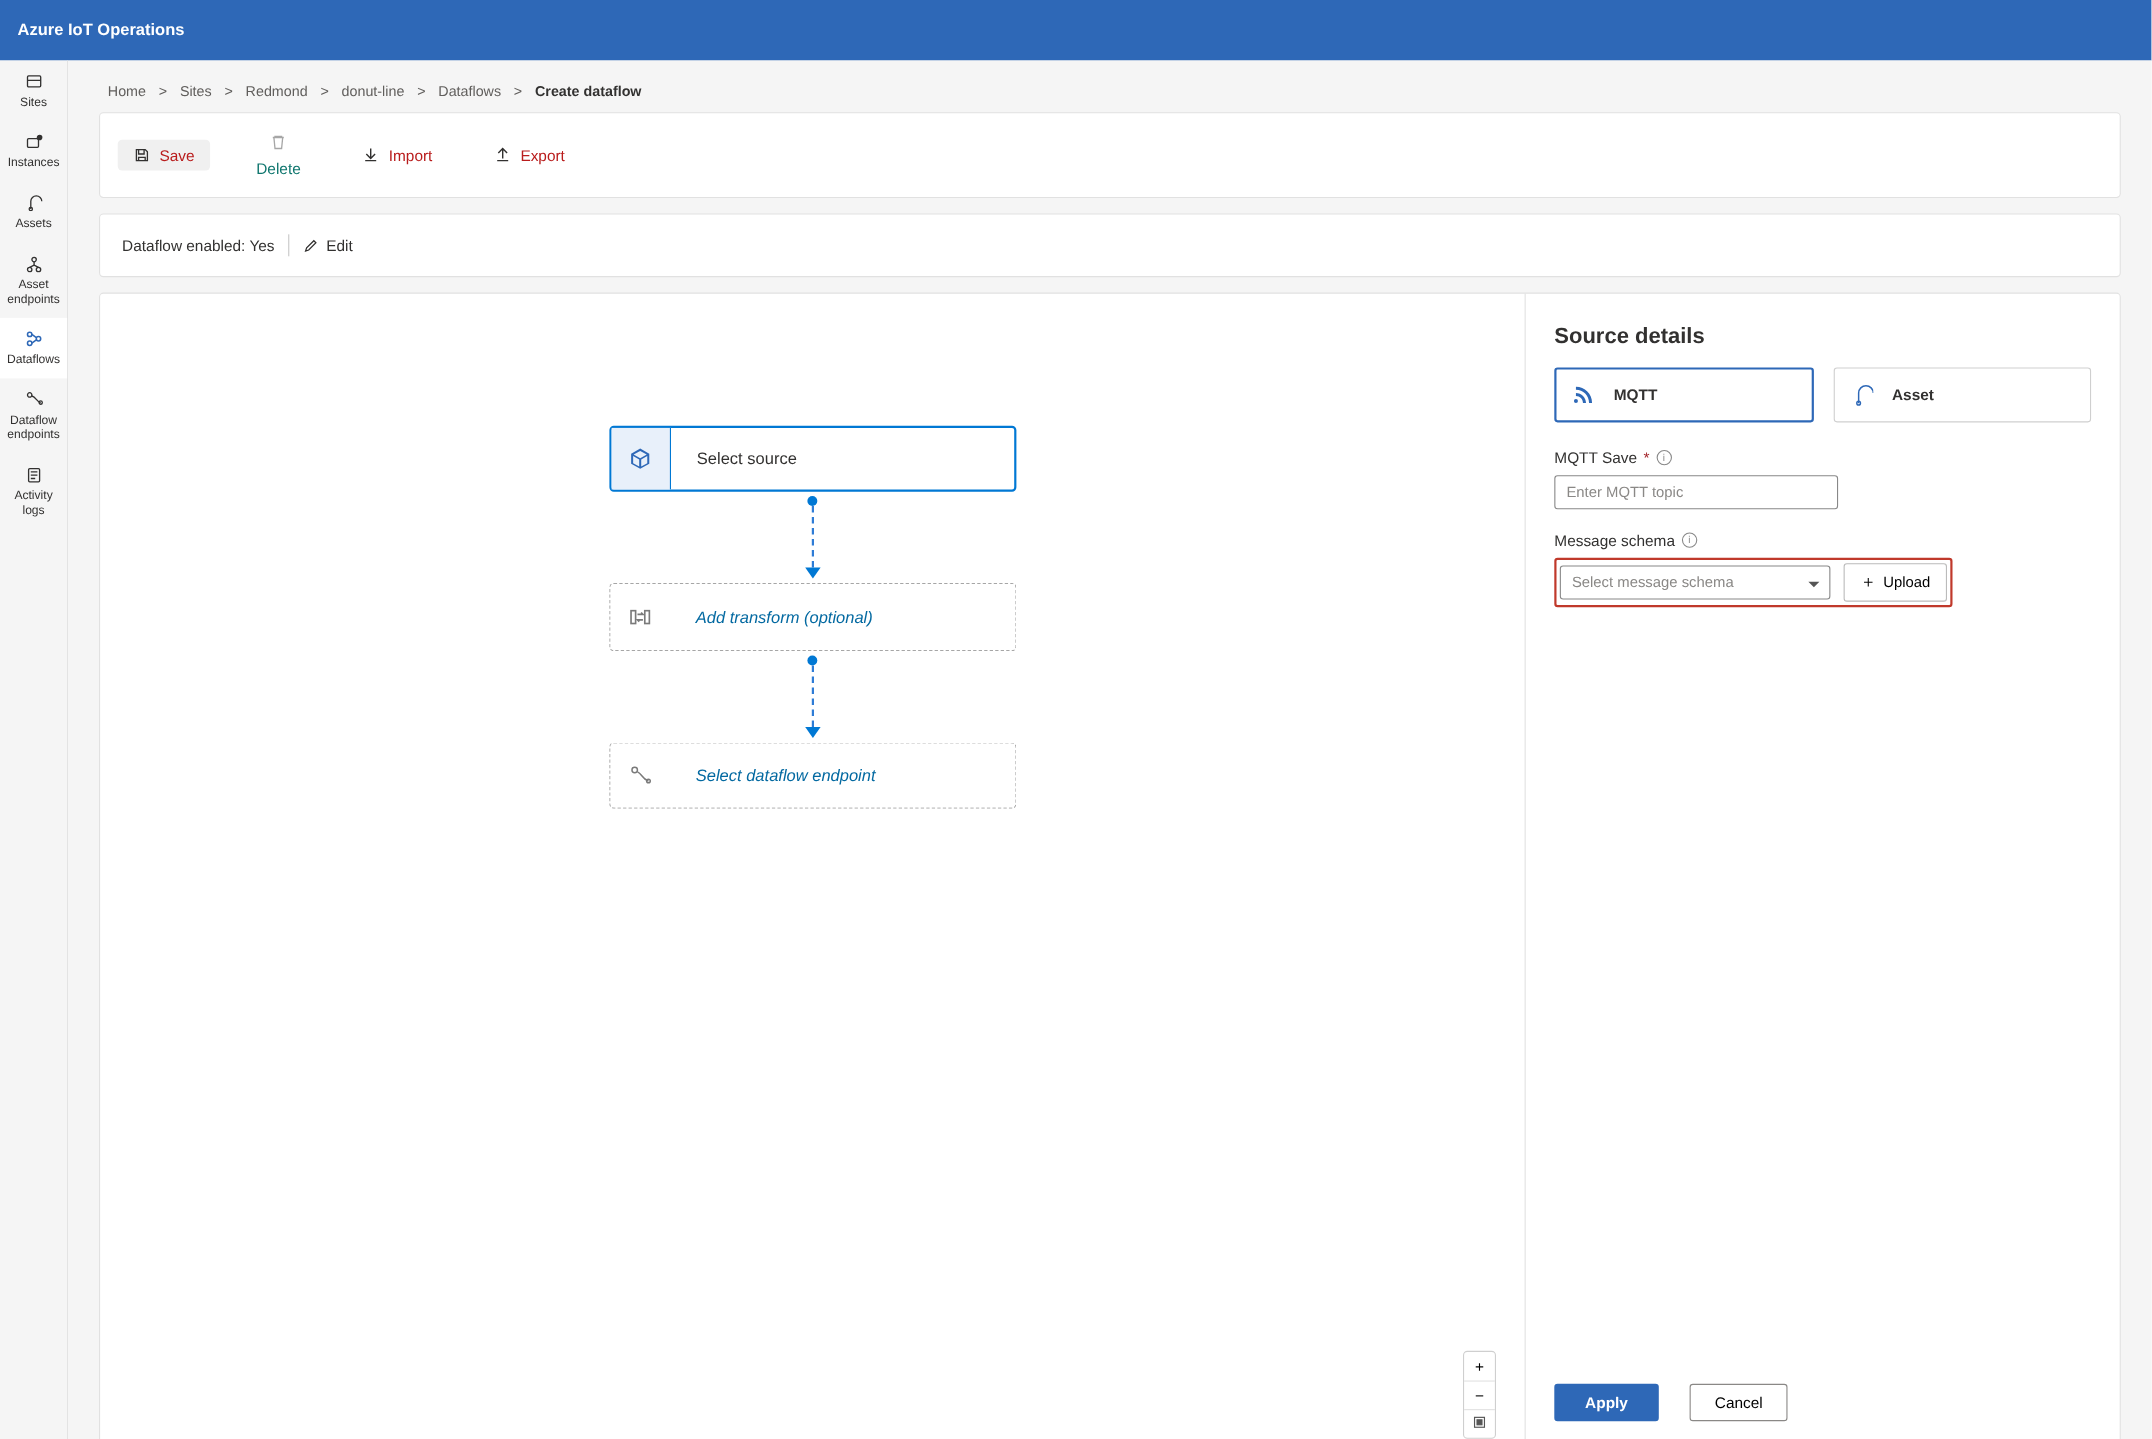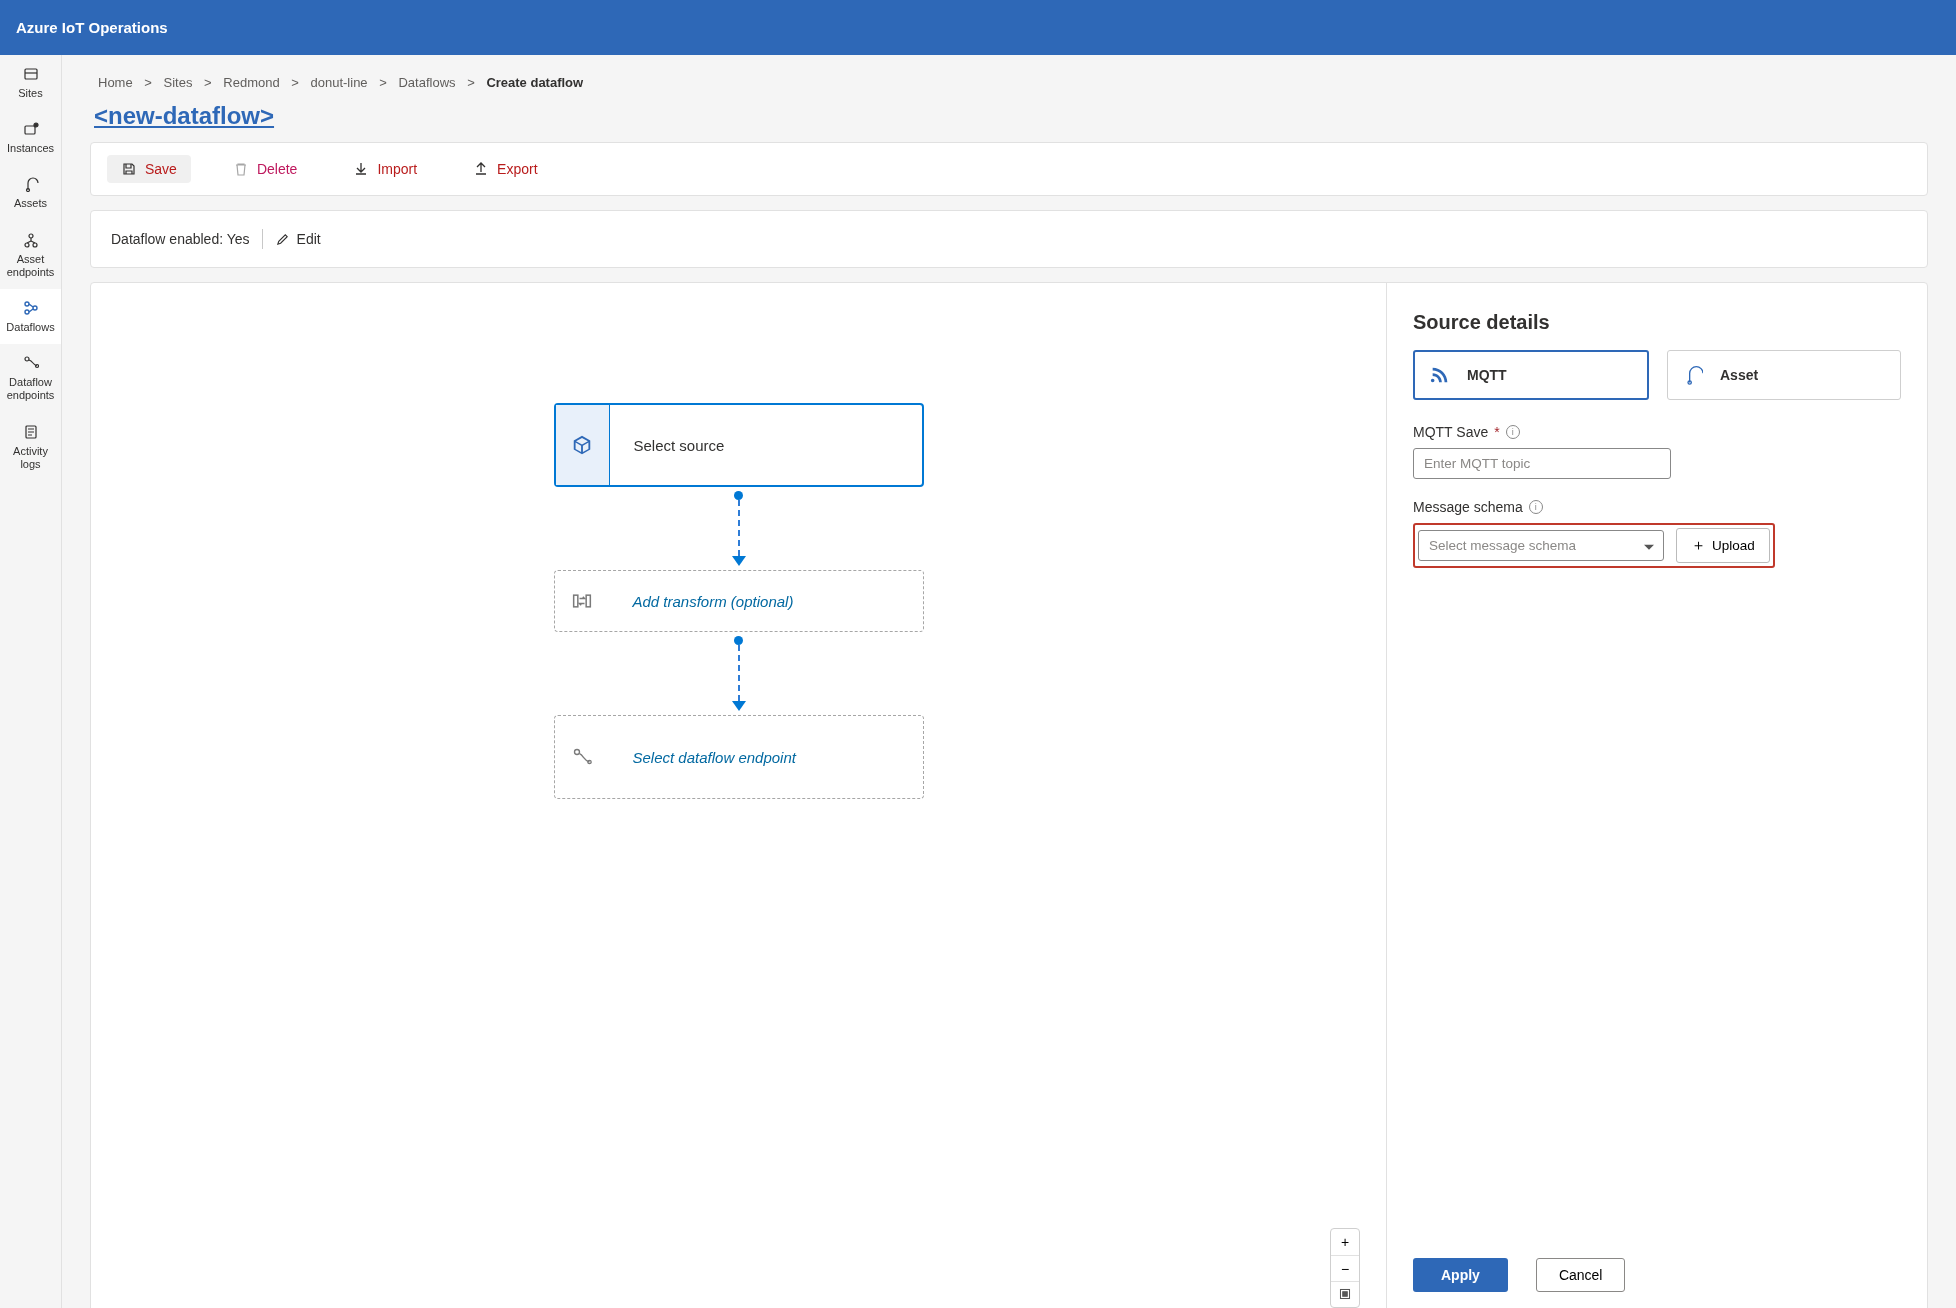--- a/index.html
+++ b/index.html
@@ -23,35 +23,35 @@
     .breadcrumb .current { font-weight: 600; color: #323130; }
 
     .page-title { padding: 0 32px 12px 32px; }
     .page-title a { font-size: 24px; font-weight: 600; color: #2e68b7; text-decoration: underline; }
 
     
     .card { background: #fff; border: 1px solid #e1e1e1; border-radius: 4px; margin: 0 28px 14px 28px; }
     .toolbar { display: flex; align-items: center; gap: 28px; padding: 12px 16px; }
     .toolbar button { display: flex; align-items: center; gap: 8px; border: none; background: transparent; font-size: 14px; color: #b91c1c; padding: 6px 14px; border-radius: 4px; cursor: pointer; }
     .toolbar button.save { background: #f0f0f0; }
-    .toolbar button.disabled { color: #be185d; }
+    .toolbar button.disabled { color: #0f766e; flex-direction: column; }
     .tb-icon { width: 16px; height: 16px; display: inline-flex; align-items: center; justify-content: center; }
 
     
     .status-bar { display: flex; align-items: center; gap: 12px; padding: 18px 20px; }
     .status-bar .sep { width: 1px; height: 20px; background: #c8c8c8; }
     .edit-link { display: flex; align-items: center; gap: 6px; cursor: pointer; }
 
     
     .split { display: flex; border: 1px solid #e1e1e1; margin: 0 28px; border-radius: 4px; flex: 1; background: #fff; min-height: 600px; }
     .canvas-pane { flex: 1; border-right: 1px solid #e1e1e1; position: relative; display: flex; flex-direction: column; align-items: center; padding-top: 120px; }
     .detail-pane { width: 540px; padding: 28px 26px; display: flex; flex-direction: column; }
 
     
-    .flow-node { width: 370px; height: 84px; display: flex; align-items: center; border-radius: 4px; background: #fff; }
+    .flow-node { width: 370px; height: 60px; display: flex; align-items: center; border-radius: 4px; background: #fff; }
     .flow-node.selected { border: 2px solid #0078d4; }
     .flow-node.selected .node-icon-box { background: #e8f0fa; border-right: 1px solid #0078d4; }
     .flow-node.dashed { border: 1px dashed #a6a6a6; color: #0369a1; font-style: italic; }
     .node-icon-box { width: 54px; height: 100%; display: flex; align-items: center; justify-content: center; }
     .node-label { padding-left: 24px; font-size: 15px; }
     .flow-node.dashed .node-icon-box { color: #a6a6a6; }
 
     .connector { width: 0; display: flex; flex-direction: column; align-items: center; margin: 4px 0; }
     .conn-dot { width: 9px; height: 9px; border-radius: 50%; background: #0078d4; }
     .conn-line { width: 0; height: 56px; border-left: 2px dashed #2e7cd6; }
@@ -181,23 +181,20 @@
       <span>&gt;</span>
       <span>Redmond</span>
       <span>&gt;</span>
       <span>donut-line</span>
       <span>&gt;</span>
       <span>Dataflows</span>
       <span>&gt;</span>
       <span class="current">Create dataflow</span>
     </div>
 
-    <div class="page-title">
-      <a href="#">&lt;new-dataflow&gt;</a>
-    </div>
 
     <div class="card">
       <div class="toolbar">
         <button class="save">
           <span class="tb-icon">
             <svg width="16" height="16" viewBox="0 0 16 16" fill="none" stroke="#323130" stroke-width="1.2">
                 <path d="M3 3h8l2 2v8H3z"></path>
                 <path d="M5 3v4h5V3M5 13v-3h6v3"></path>
               </svg>
           </span>

